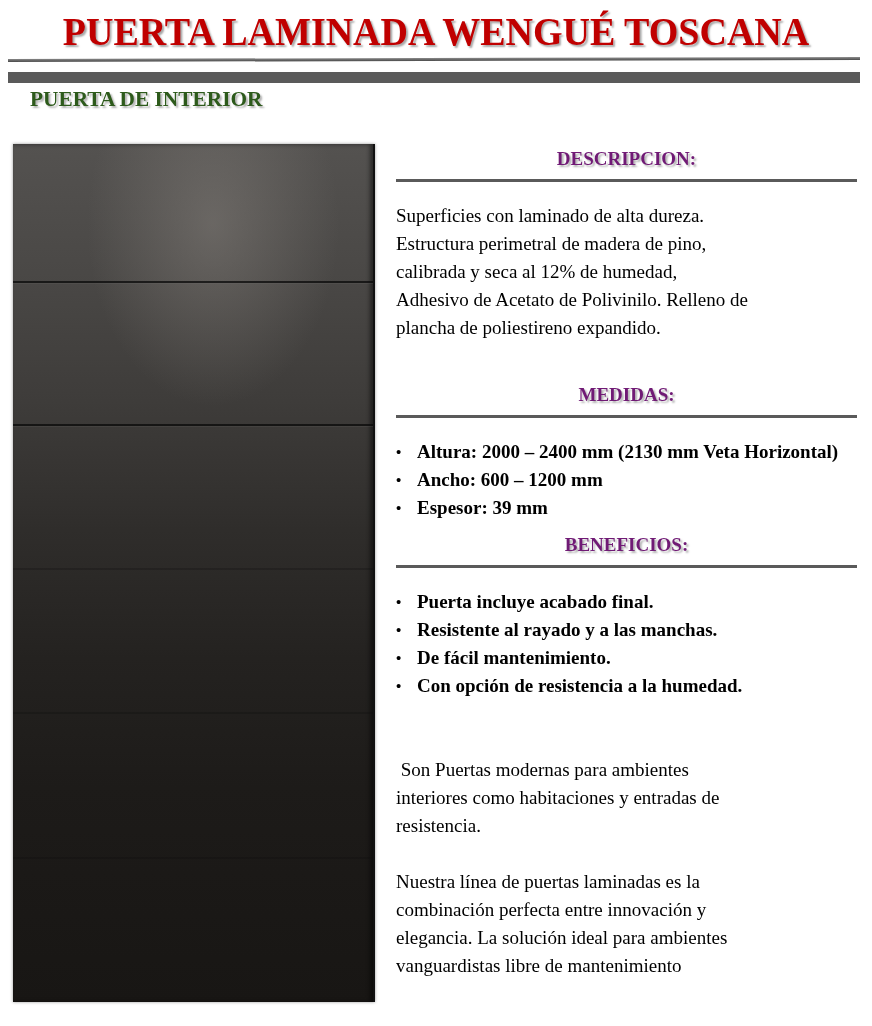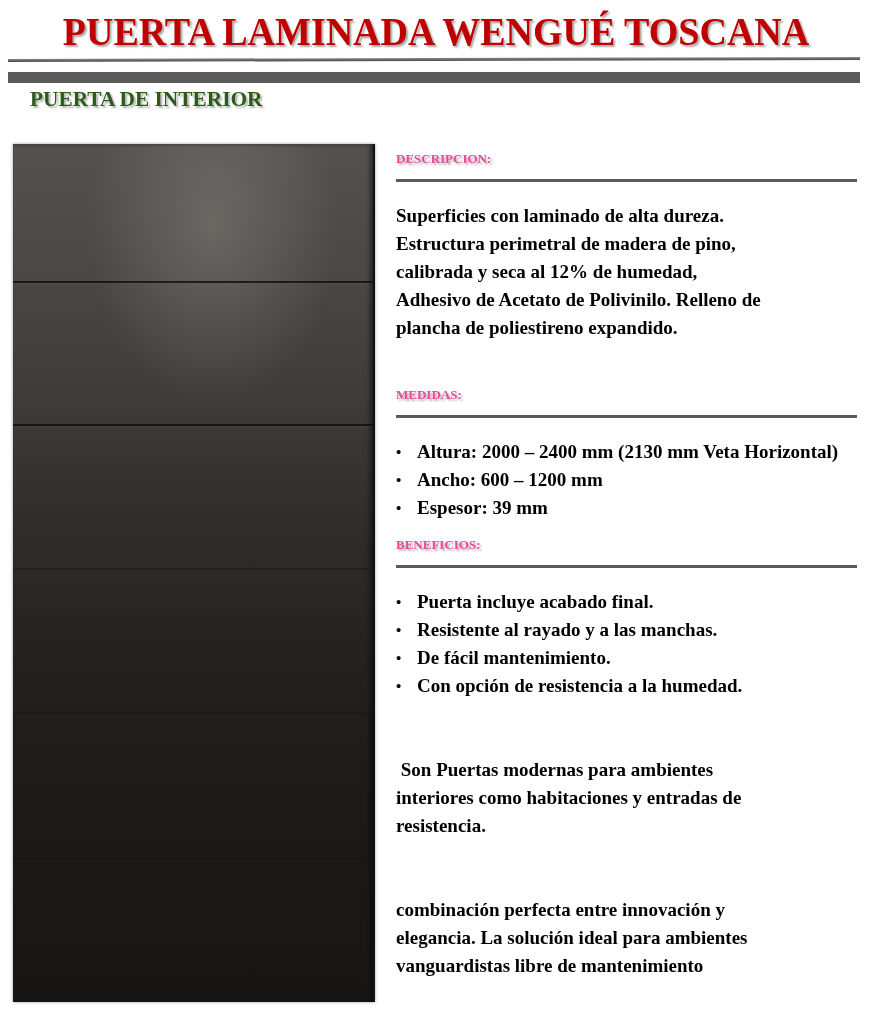--- a/index.html
+++ b/index.html
@@ -44,30 +44,31 @@
     .groove {
       position: absolute; left: 0; width: 100%; height: 2px;
       background: rgba(10,10,10,0.75);
       box-shadow: 0 1px 0 rgba(120,120,120,0.15);
     }
     .groove.faint { background: rgba(10,10,10,0.25); box-shadow: none; }
     .content {
       position: absolute; left: 396px; top: 146px; width: 461px;
     }
     .section-head {
-      font-size: 13px; font-weight: bold; line-height: 26px;
-      color: #ec4899;
+      font-size: 19px; font-weight: bold; line-height: 26px;
+      color: #701a75;
       text-shadow: 2px 2px 2px rgba(0,0,0,0.3);
       margin: 0;
+      text-align: center;
     }
     .section-rule {
       height: 3px; background: #5a5a5a; margin-top: 7px; width: 461px;
     }
     .para {
-      font-size: 19px; font-weight: bold; line-height: 28px;
+      font-size: 19px; font-weight: normal; line-height: 28px;
       margin: 0;
     }
     ul.bullets {
       list-style: none; margin: 0; padding: 0;
       font-size: 19px; font-weight: bold; line-height: 28px;
     }
     ul.bullets li {
       position: relative; padding-left: 21px;
     }
     ul.bullets li .dot {
@@ -125,18 +126,18 @@
       <li><span class="dot">•</span><span>Resistente al rayado y a las manchas.</span></li>
       <li><span class="dot">•</span><span>De fácil mantenimiento.</span></li>
       <li><span class="dot">•</span><span>Con opción de resistencia a la humedad.</span></li>
     </ul>
   </section>
 
   <p class="para" style="margin-top:28px; white-space:pre-wrap">
 <span> Son Puertas modernas para ambientes</span><br><span>interiores como habitaciones y entradas de</span><br><span>resistencia.</span></p>
 
   <p class="para" style="margin-top:28px">
-    <br>
+    <span>Nuestra línea de puertas laminadas es la</span><br>
     <span>combinación perfecta entre innovación y</span><br>
     <span>elegancia. La solución ideal para ambientes</span><br>
     <span>vanguardistas libre de mantenimiento</span>
   </p>
 </div>
 
 </body></html>

